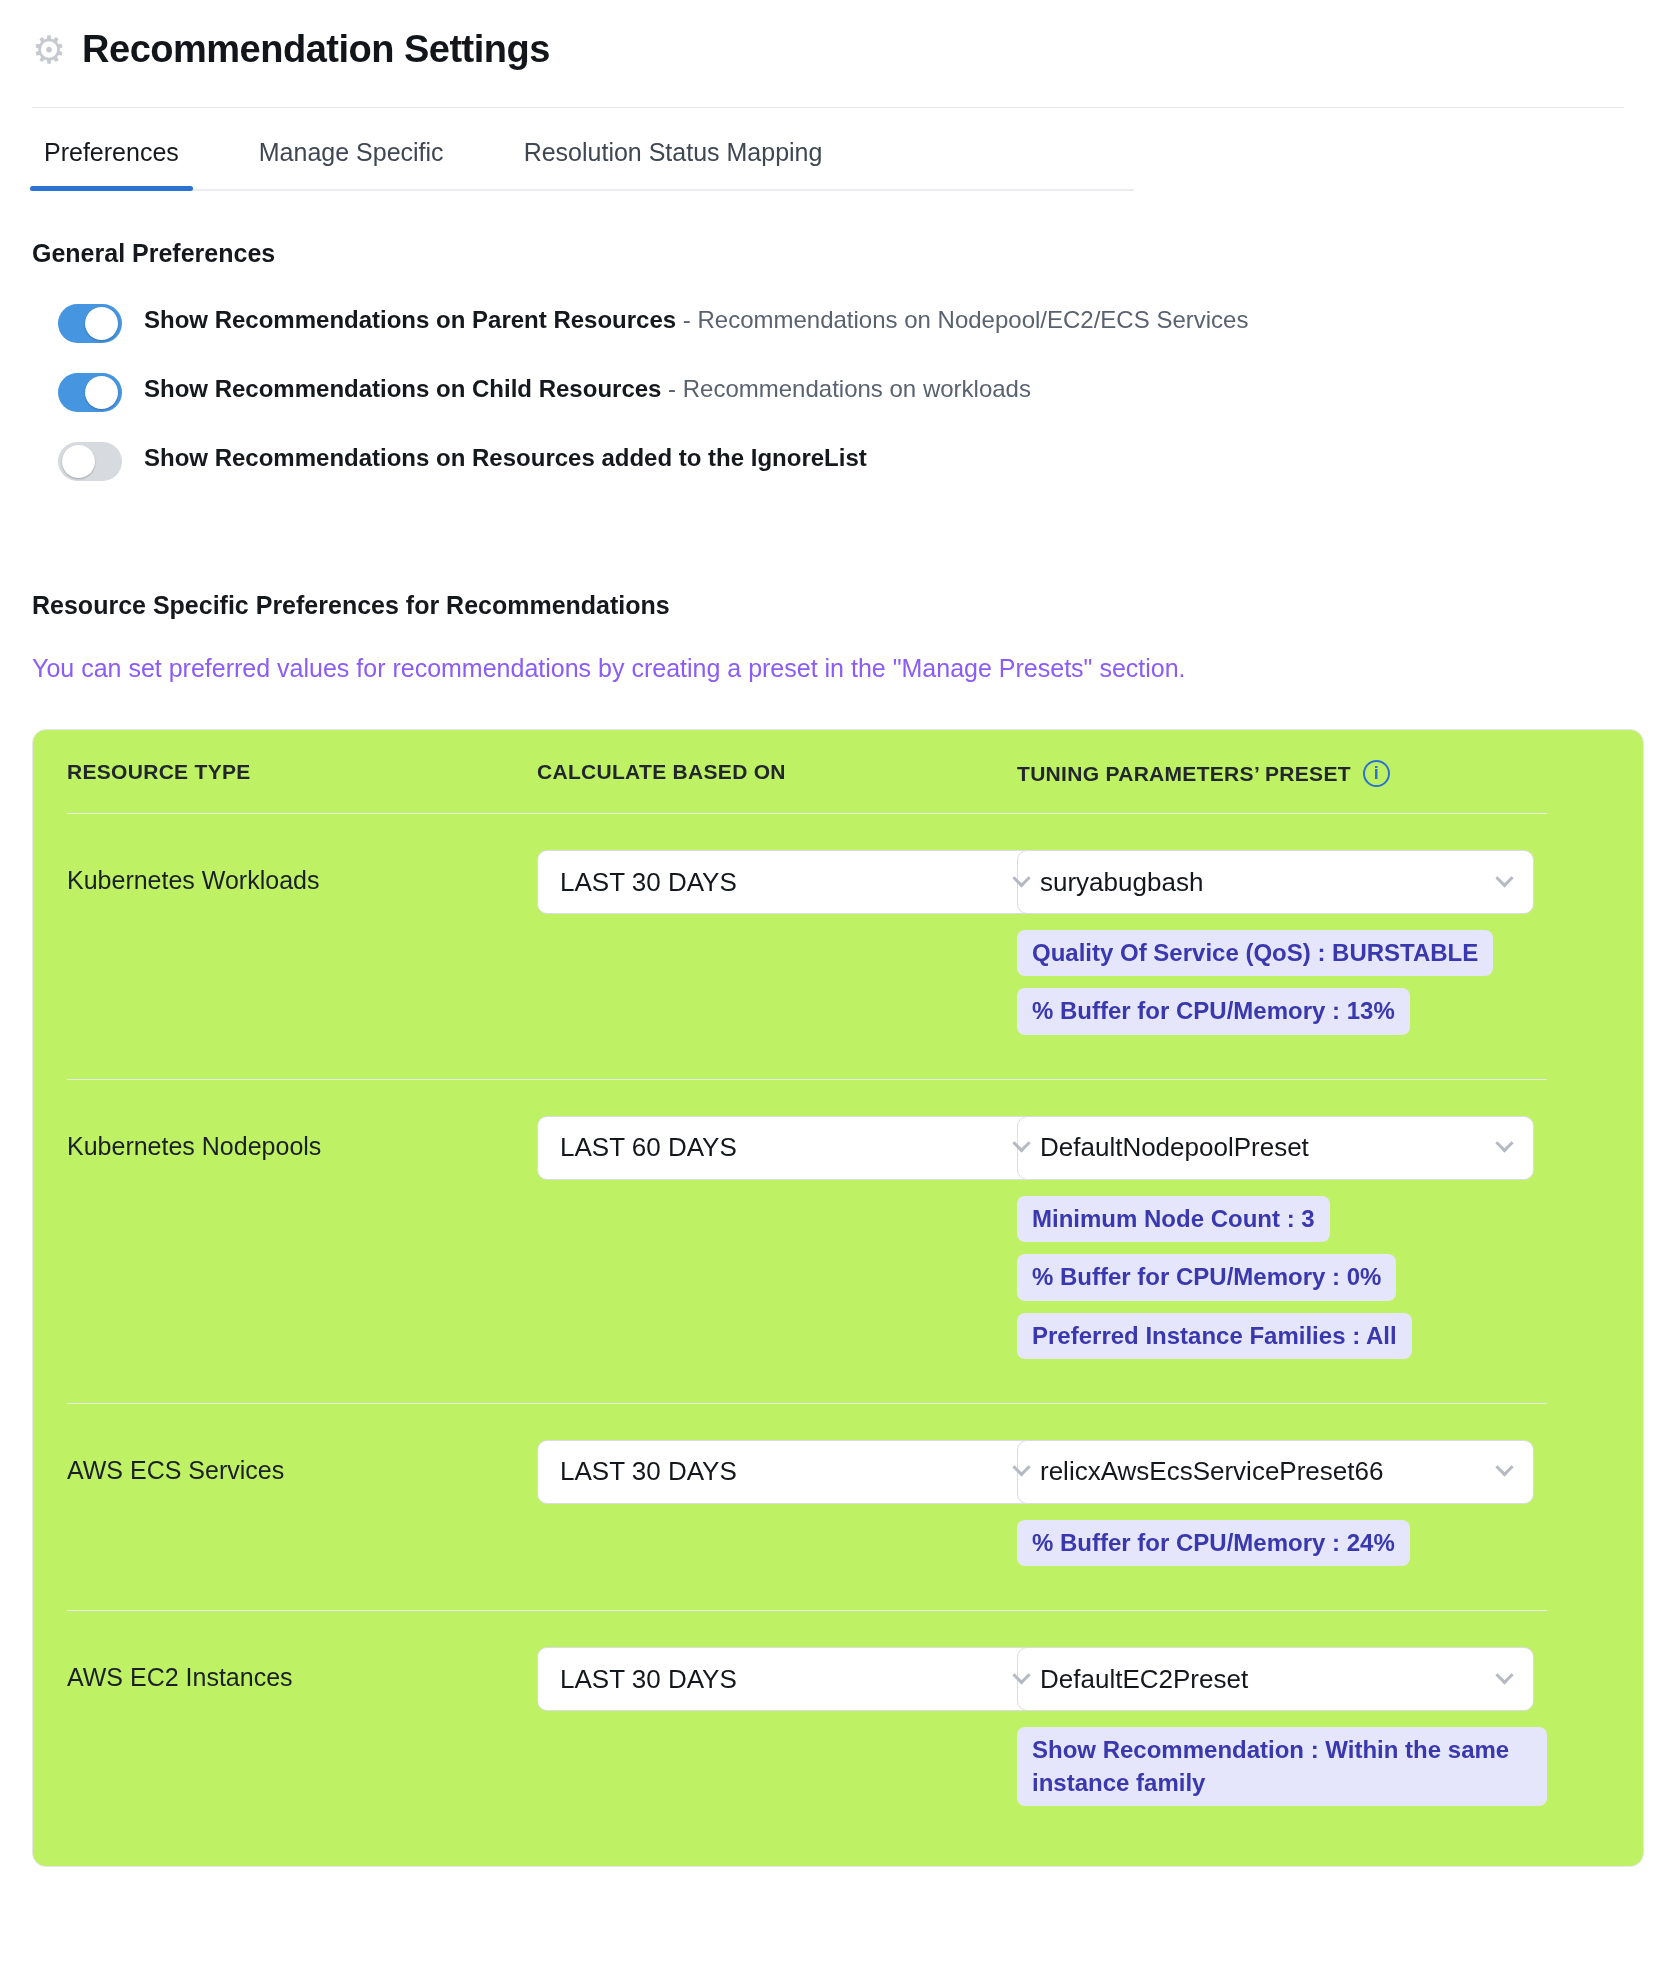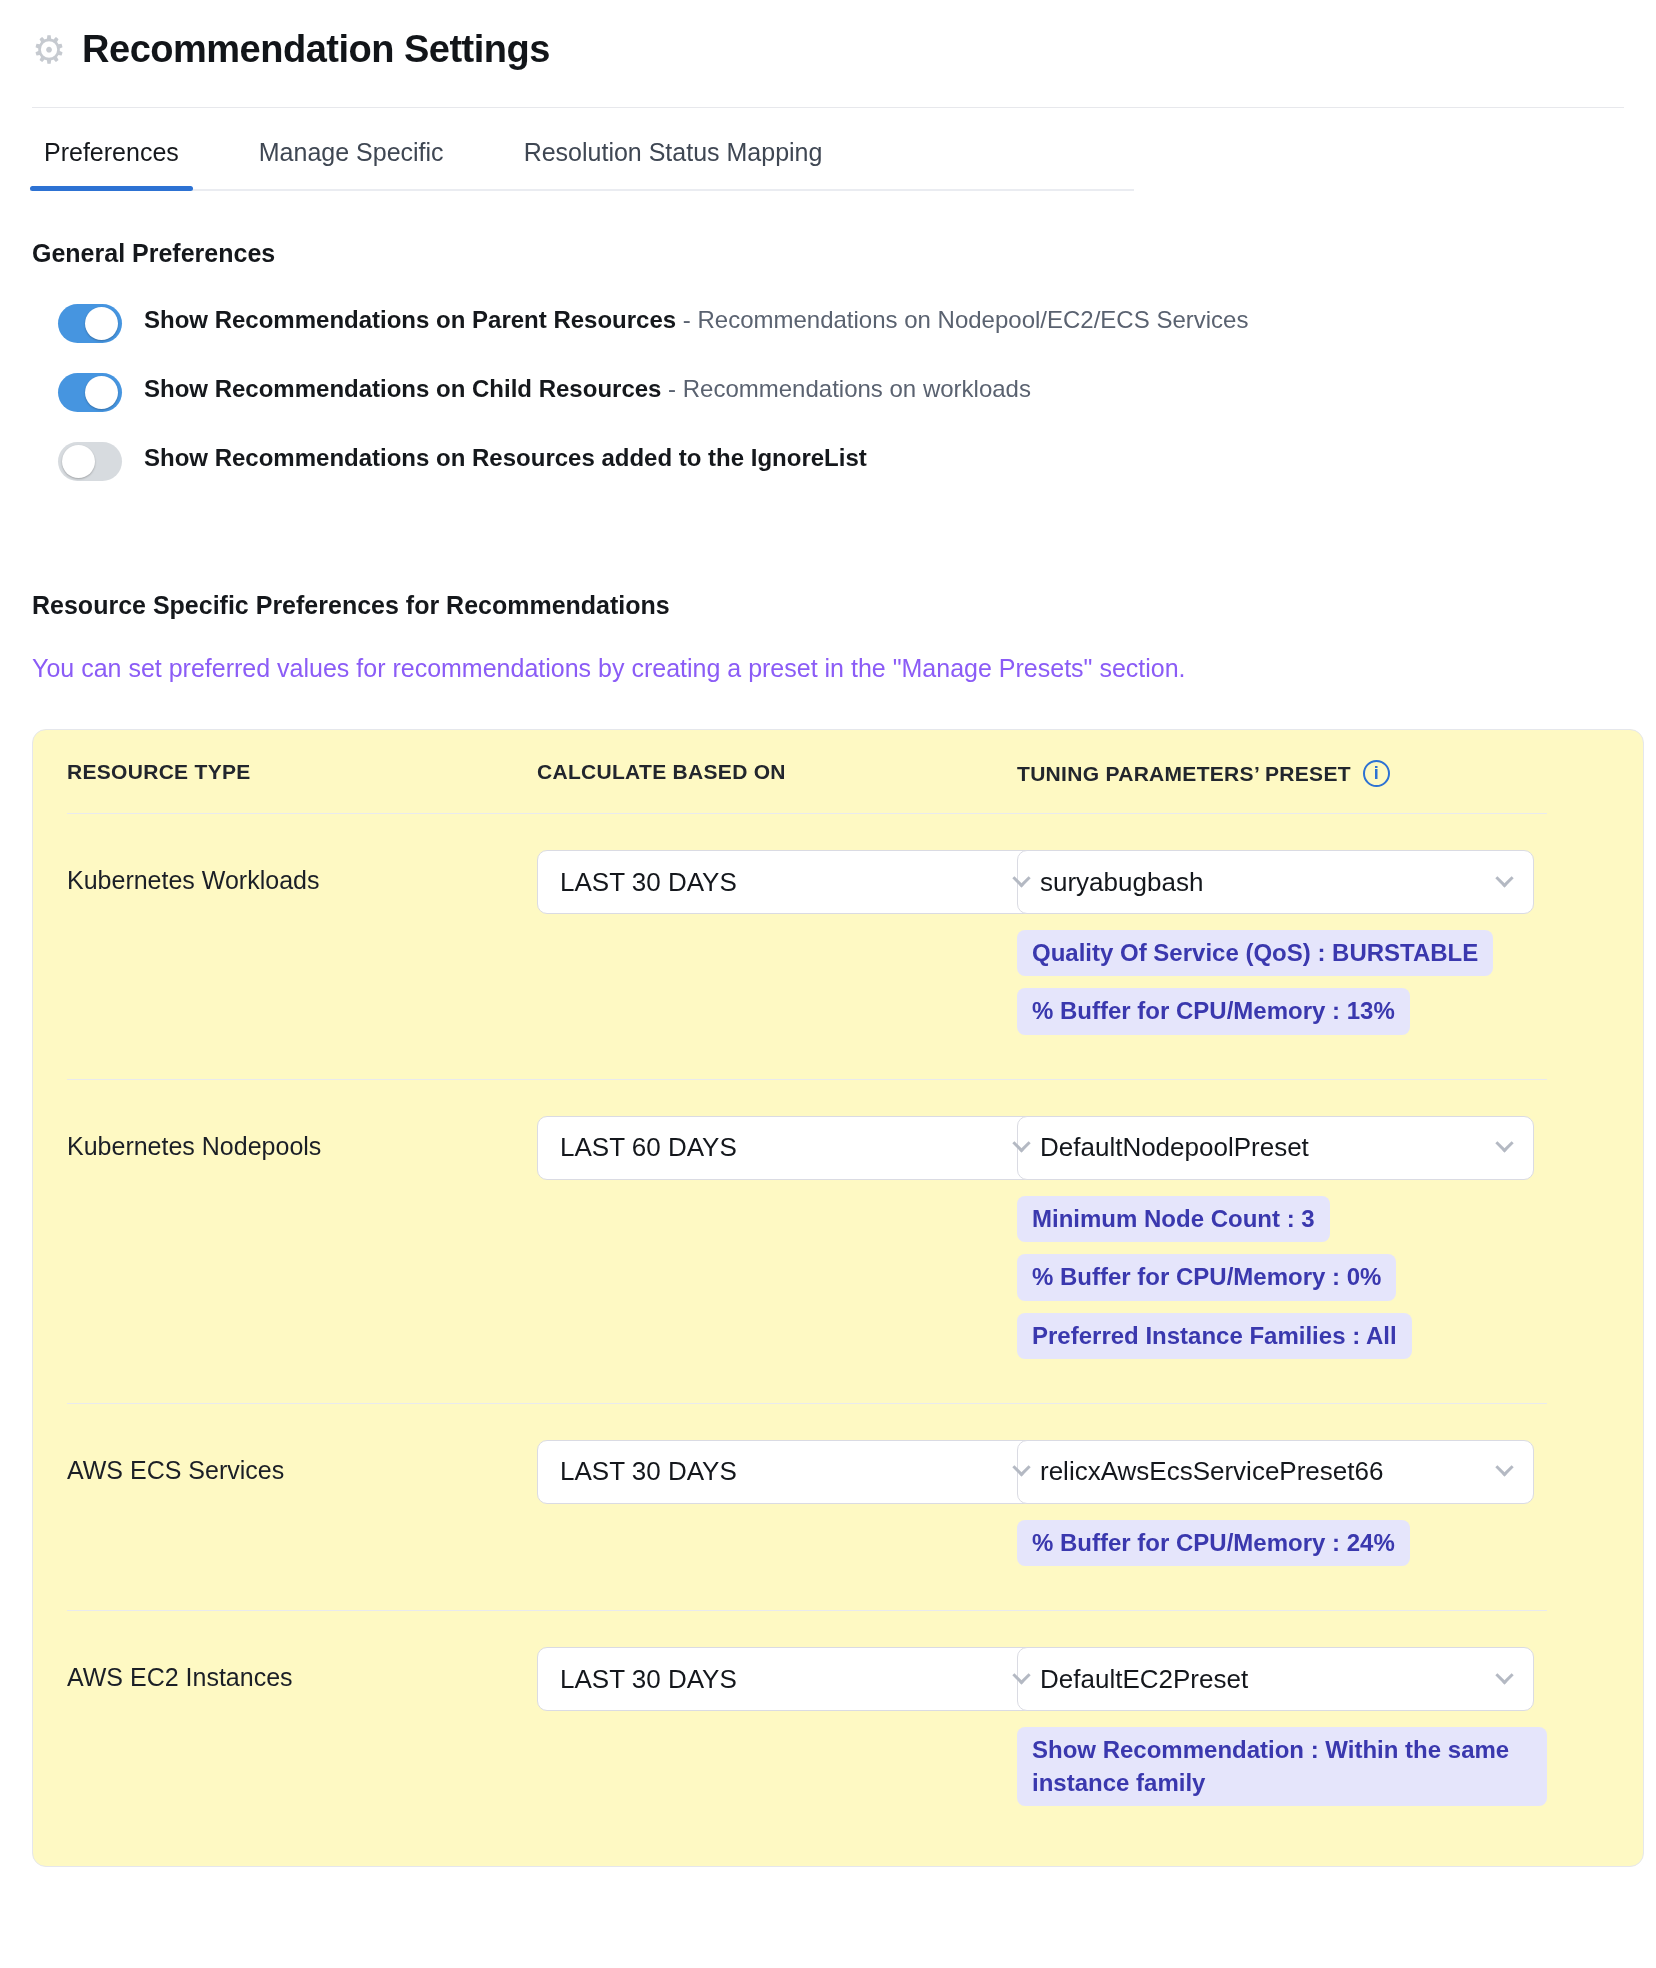--- a/index.html
+++ b/index.html
@@ -37,21 +37,21 @@
   .toggle-text b { font-weight:700; color:#15181c; }
   .toggle-text .desc { color:#5a6270; font-weight:400; }
 
   
   .section-resource { margin-top:110px; }
   .section-resource p { font-size:25px; color:#8b5cf6; margin-top:34px; }
 
   .card {
     margin-top:46px; margin-right:-20px;
     border:1px solid #e5e7ec; border-radius:14px;
-    padding:0 96px 30px 34px; background:#fef9c3;
+    padding:0 96px 30px 34px; background:#bef264;
   }
   .grid-row { display:grid; grid-template-columns:470px 480px 1fr; align-items:start; }
   .thead { padding:30px 0 26px 0; border-bottom:1px solid #e9eaee; }
   .th { font-size:21px; font-weight:700; color:#22262d; letter-spacing:.3px; display:flex; align-items:center; }
   .info-icon { display:inline-flex; align-items:center; justify-content:center; width:27px; height:27px; border:2px solid #2d72d3; border-radius:50%; color:#2d72d3; font-size:18px; font-weight:700; margin-left:12px; cursor:pointer; font-style:normal; }
 
   .trow { padding:36px 0 44px 0; border-bottom:1px solid #e9eaee; }
   .trow:last-child { border-bottom:none; padding-bottom:30px; }
   .rt-label { font-size:25px; color:#1b1f26; padding-top:16px; }
 

